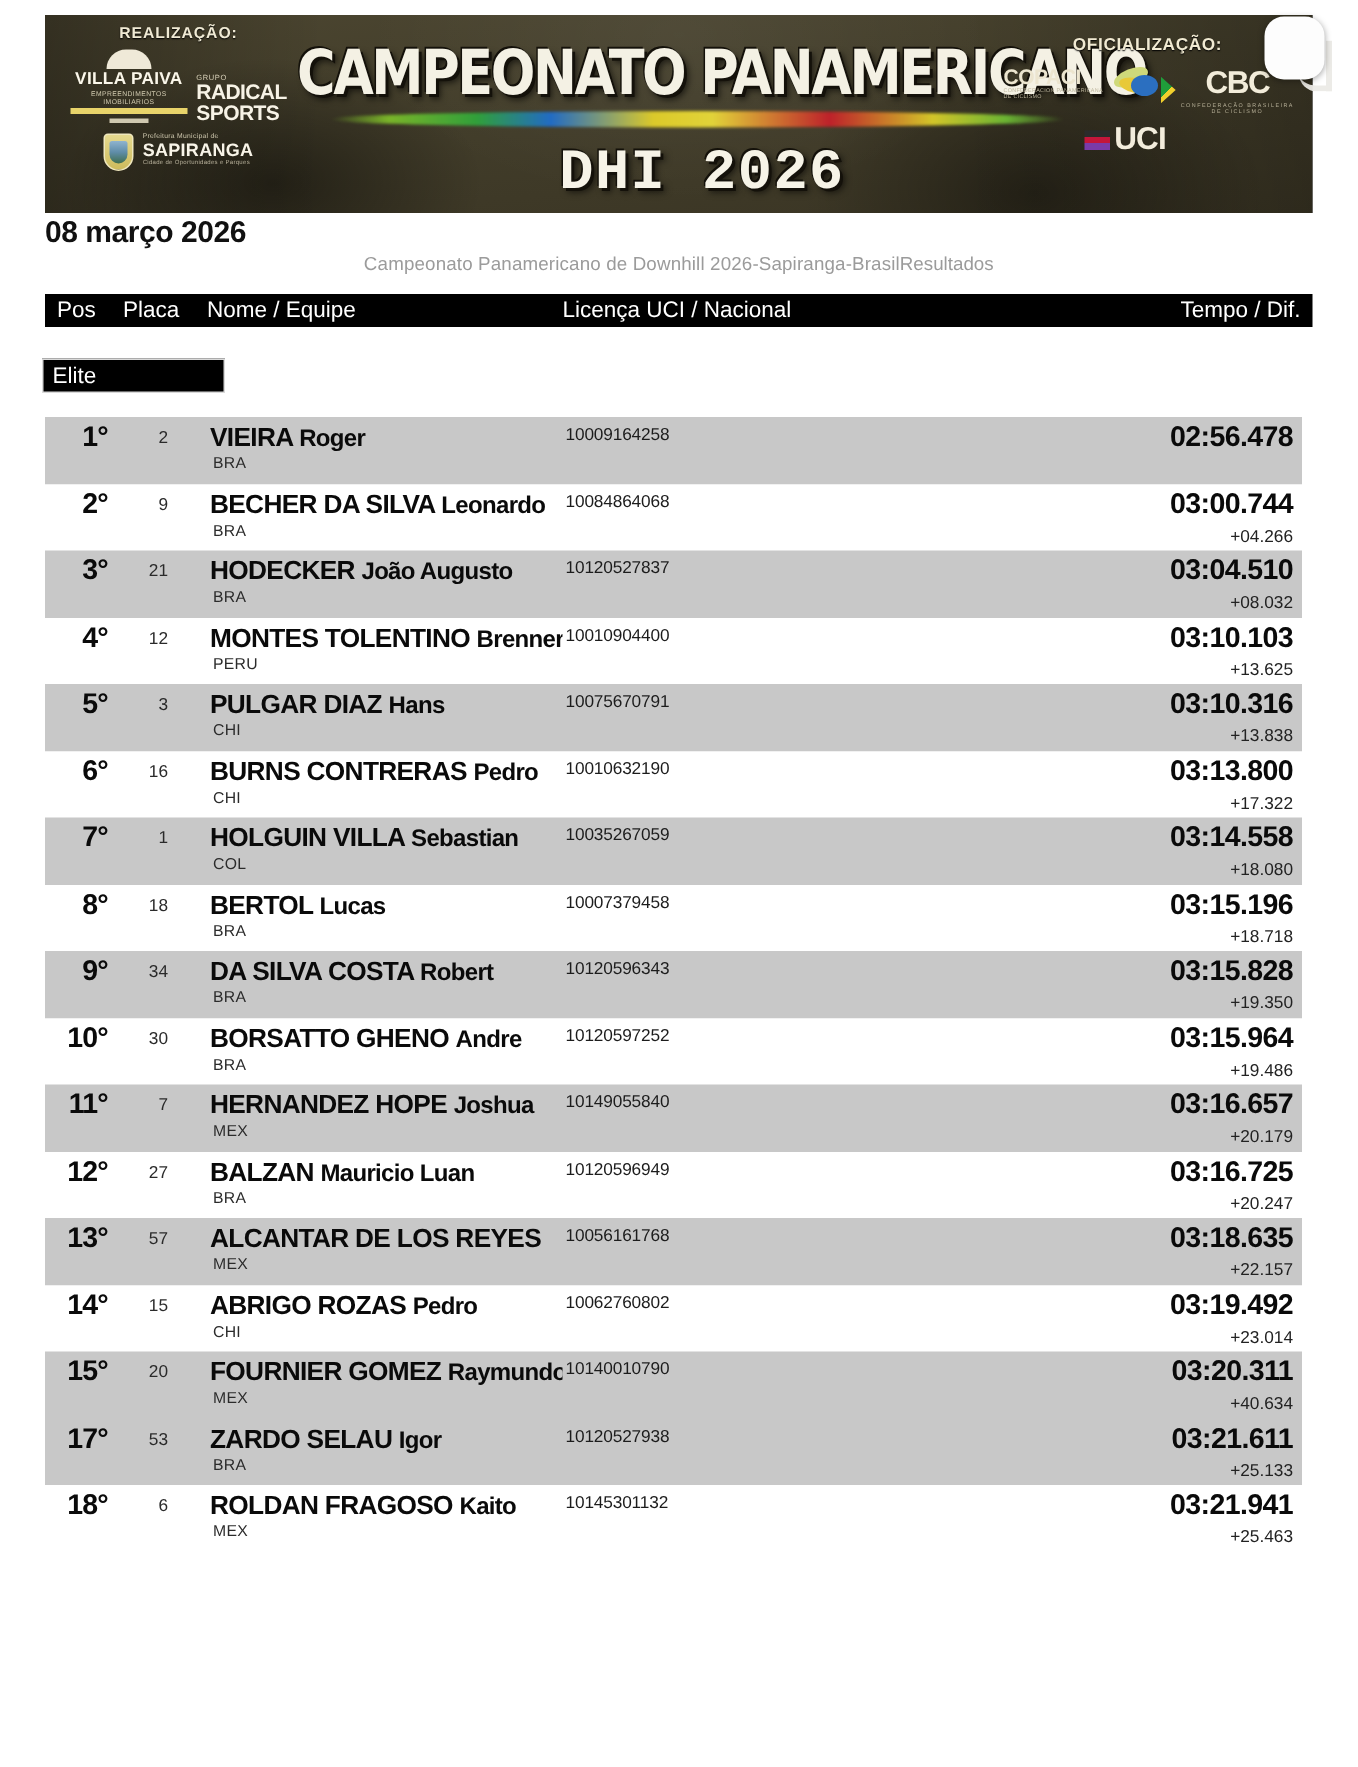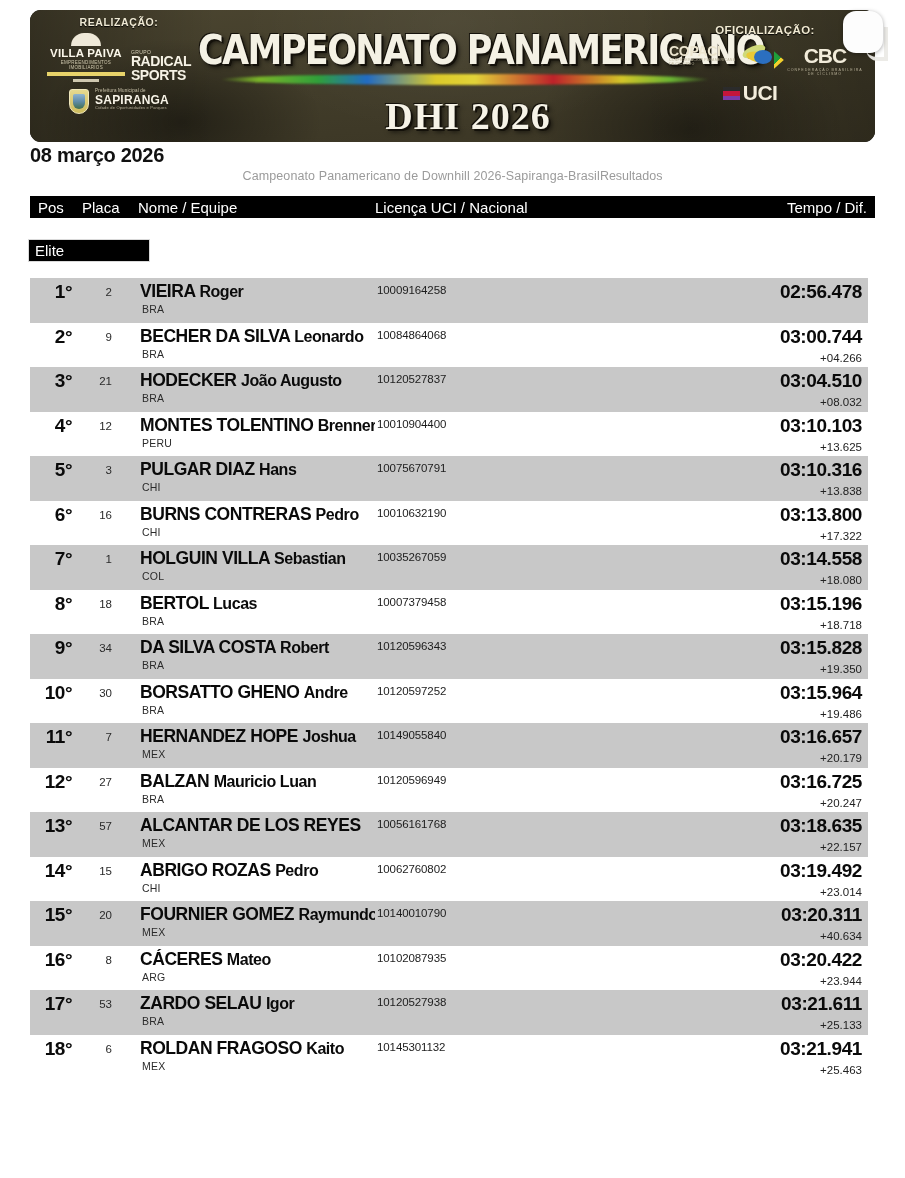--- a/index.html
+++ b/index.html
@@ -22,21 +22,20 @@
 
   
   .banner {
     position: absolute;
     left: 30px;
     top: 10px;
     width: 845px;
     height: 132px;
     background: #000000;
     overflow: hidden;
-    border-radius: 11px;
   }
   .banner-bg {
     position: absolute;
     inset: 0;
     background:
       radial-gradient(ellipse 200px 120px at 18% 85%, rgba(0,0,0,.45), transparent 70%),
       radial-gradient(ellipse 220px 140px at 78% 90%, rgba(0,0,0,.42), transparent 70%),
       radial-gradient(ellipse 300px 160px at 50% 10%, rgba(255,255,255,.05), transparent 70%),
       linear-gradient(175deg, #4b4530 0%, #423d2a 45%, #3a3524 100%);
   }
@@ -161,21 +160,21 @@
       #e0d22a 82%,
       #6fbf35 92%,
       rgba(120,160,40,0) 100%);
     filter: blur(1.2px);
   }
   .title-sub {
     position: absolute;
     left: 168px; top: 84px;
     width: 540px;
     text-align: center;
-    font-family: Liberation Serif, serif;
+    font-family: Liberation Mono, monospace;
     font-size: 38px;
     font-weight: bold;
     letter-spacing: 1px;
     color: #f6f3e7;
     text-shadow: 2px 2px 0 #14110a, -1px -1px 0 #14110a, 3px 3px 5px rgba(0,0,0,.65);
     white-space: nowrap;
   }
 
   
   .spon-right {
@@ -540,29 +539,20 @@
       </div>
       <div class="row alt">
         <div class="r-pos">15°</div>
         <div class="r-placa">20</div>
         <div class="r-name"><span>FOURNIER GOMEZ</span> <span class="given">Raymundo</span></div>
         <div class="r-team">MEX</div>
         <div class="r-lic">10140010790</div>
         <div class="r-time">03:20.311</div>
         <div class="r-diff">+40.634</div>
       </div>
-      <div class="row">
-        <div class="r-pos">16°</div>
-        <div class="r-placa">8</div>
-        <div class="r-name"><span>CÁCERES</span> <span class="given">Mateo</span></div>
-        <div class="r-team">ARG</div>
-        <div class="r-lic">10102087935</div>
-        <div class="r-time">03:20.422</div>
-        <div class="r-diff">+23.944</div>
-      </div>
       <div class="row alt">
         <div class="r-pos">17°</div>
         <div class="r-placa">53</div>
         <div class="r-name"><span>ZARDO SELAU</span> <span class="given">Igor</span></div>
         <div class="r-team">BRA</div>
         <div class="r-lic">10120527938</div>
         <div class="r-time">03:21.611</div>
         <div class="r-diff">+25.133</div>
       </div>
       <div class="row">

